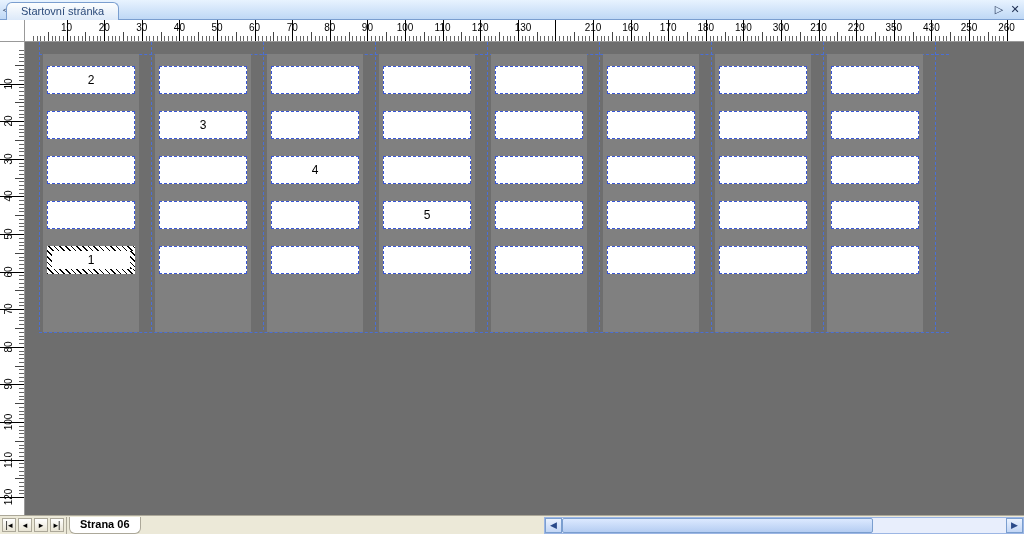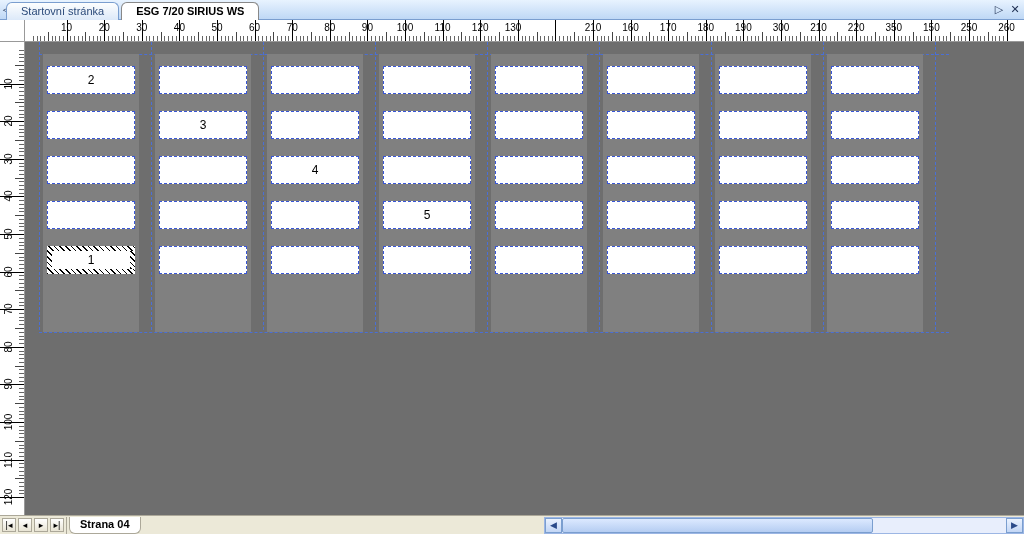--- a/index.html
+++ b/index.html
@@ -270,21 +270,20 @@
       repeating-linear-gradient(45deg,#000 0 1px,#fff 1px 4px) top right/5px 100% no-repeat;
     pointer-events:none;
   }
 </style>
 </head>
 <body>
 
 <div class="tabbar">
   <div class="nav-left">◁</div>
   <div class="tab inactive">Startovní stránka</div>
-  <div class="tab active">ESG 7/20 SIRIUS WS</div>
   <div class="nav-right">▷</div>
   <div class="close">✕</div>
 </div>
 
 <div class="ruler-corner"></div>
 
 <div class="h-ruler">
   <div class="h-ruler-inner" id="h-ruler-inner">
       <div class="h-tick" style="left: 41.6px;"></div>
       <div class="h-label" style="left: 41.6px;">10</div>
@@ -412,21 +411,21 @@
       <div class="h-tick minor" style="left: 421.36px;"></div>
       <div class="h-tick minor" style="left: 425.12px;"></div>
       <div class="h-tick minor" style="left: 428.88px;"></div>
       <div class="h-tick minor" style="left: 432.64px;"></div>
       <div class="h-tick mid" style="left: 436.4px;"></div>
       <div class="h-tick minor" style="left: 440.16px;"></div>
       <div class="h-tick minor" style="left: 443.92px;"></div>
       <div class="h-tick minor" style="left: 447.68px;"></div>
       <div class="h-tick minor" style="left: 451.44px;"></div>
       <div class="h-tick" style="left: 492.8px;"></div>
-      <div class="h-label" style="left: 488px;">130</div>
+      <div class="h-label" style="left: 498px;">130</div>
       <div class="h-tick minor" style="left: 458.96px;"></div>
       <div class="h-tick minor" style="left: 462.72px;"></div>
       <div class="h-tick minor" style="left: 466.48px;"></div>
       <div class="h-tick minor" style="left: 470.24px;"></div>
       <div class="h-tick mid" style="left: 474px;"></div>
       <div class="h-tick minor" style="left: 477.76px;"></div>
       <div class="h-tick minor" style="left: 481.52px;"></div>
       <div class="h-tick minor" style="left: 485.28px;"></div>
       <div class="h-tick minor" style="left: 489.04px;"></div>
       <div class="h-tick" style="left: 530.4px;"></div>
@@ -533,21 +532,21 @@
       <div class="h-tick minor" style="left: 834.96px;"></div>
       <div class="h-tick minor" style="left: 838.72px;"></div>
       <div class="h-tick minor" style="left: 842.48px;"></div>
       <div class="h-tick minor" style="left: 846.24px;"></div>
       <div class="h-tick mid" style="left: 850px;"></div>
       <div class="h-tick minor" style="left: 853.76px;"></div>
       <div class="h-tick minor" style="left: 857.52px;"></div>
       <div class="h-tick minor" style="left: 861.28px;"></div>
       <div class="h-tick minor" style="left: 865.04px;"></div>
       <div class="h-tick" style="left: 906.4px;"></div>
-      <div class="h-label" style="left: 906.4px;">150</div>
+      <div class="h-label" style="left: 906.4px;">430</div>
       <div class="h-tick minor" style="left: 872.56px;"></div>
       <div class="h-tick minor" style="left: 876.32px;"></div>
       <div class="h-tick minor" style="left: 880.08px;"></div>
       <div class="h-tick minor" style="left: 883.84px;"></div>
       <div class="h-tick mid" style="left: 887.6px;"></div>
       <div class="h-tick minor" style="left: 891.36px;"></div>
       <div class="h-tick minor" style="left: 895.12px;"></div>
       <div class="h-tick minor" style="left: 898.88px;"></div>
       <div class="h-tick minor" style="left: 902.64px;"></div>
       <div class="h-tick" style="left: 944px;"></div>
@@ -784,21 +783,21 @@
     <div class="page-guides-v" style="left: 910px;"></div>
   </div>
 
 <div class="page-tabbar">
   <div class="page-nav">
     <button>|◂</button>
     <button>◂</button>
     <button>▸</button>
     <button>▸|</button>
   </div>
-  <div class="page-tab">Strana 04</div>
+  <div class="page-tab">Strana 06</div>
   <div class="spacer"></div>
   <div class="h-scroll">
     <div class="btn">◀</div>
     <div class="track">
       <div class="thumb"></div>
     </div>
     <div class="btn">▶</div>
   </div>
 </div>
 

